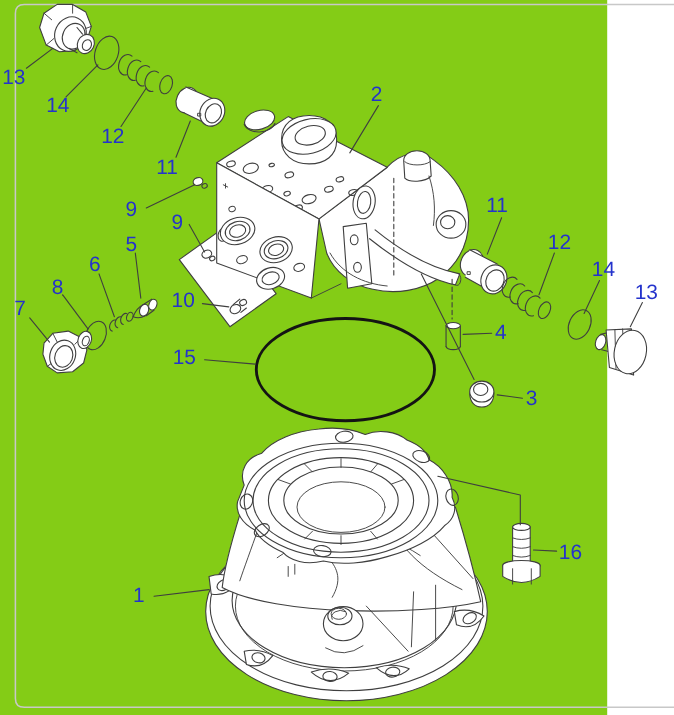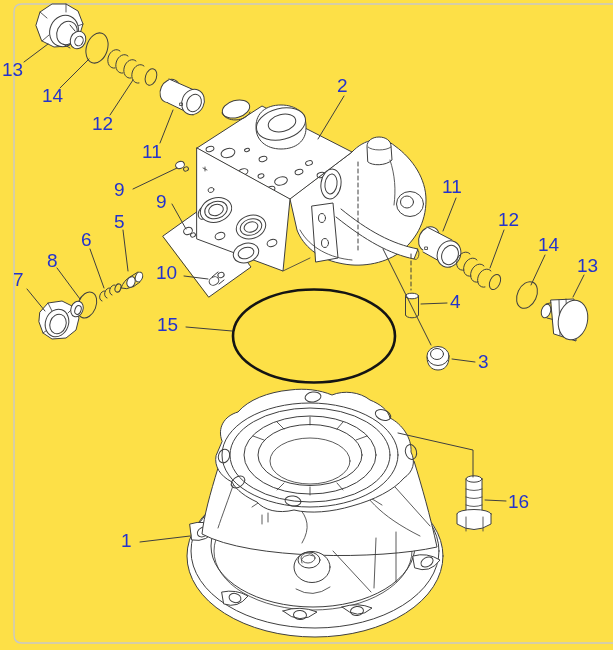--- a/index.html
+++ b/index.html
@@ -1,17 +1,17 @@
 <!DOCTYPE html>
 <html><head>
 <meta charset="utf-8">
 <style>
   html,body{margin:0;padding:0;background:#ffffff;}
   body{width:613px;height:650px;overflow:hidden;font-family:"Liberation Sans",sans-serif;}
-  #stage{position:relative;width:613px;height:650px;background:#fde047;text-align:center;}
+  #stage{position:relative;width:552px;height:650px;background:#84cc16;text-align:center;}
   svg{position:absolute;left:0;top:0;}
   .ln{stroke:#3f3f3f;stroke-width:1;fill:none;stroke-linecap:round;stroke-linejoin:round;}
   .w{fill:#ffffff;}
   .thin{stroke-width:0.85;}
   .thick{stroke:#141414;stroke-width:2.6;}
   .dash{stroke-dasharray:4 3;}
   .frame{stroke:#c8c8c8;stroke-width:1.4;fill:none;}
   .callout{fill:#2433cc;font-size:19px;font-family:"Liberation Sans",sans-serif;cursor:pointer;}
 </style>
 </head>

